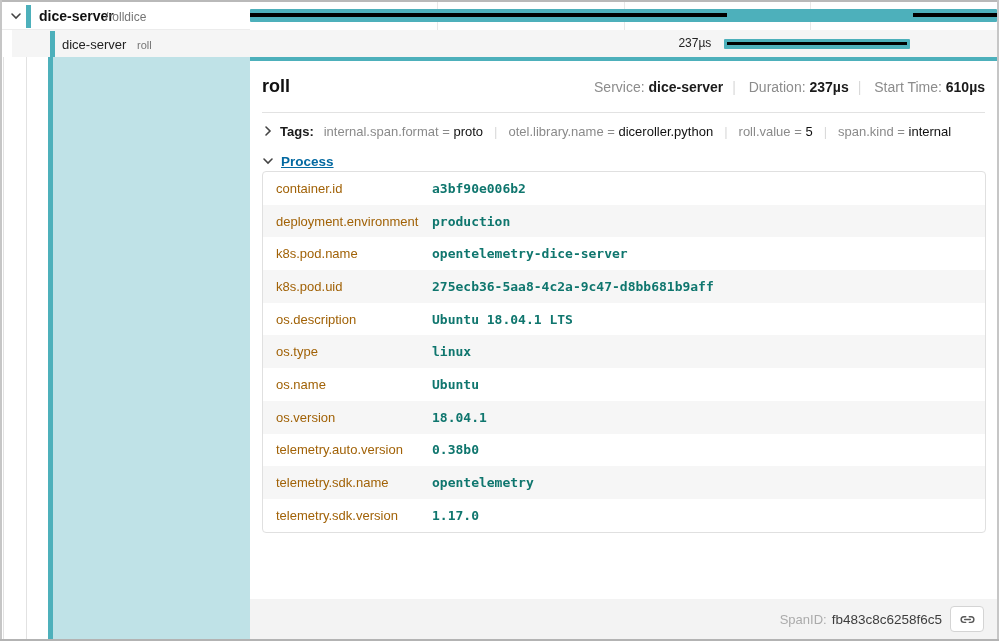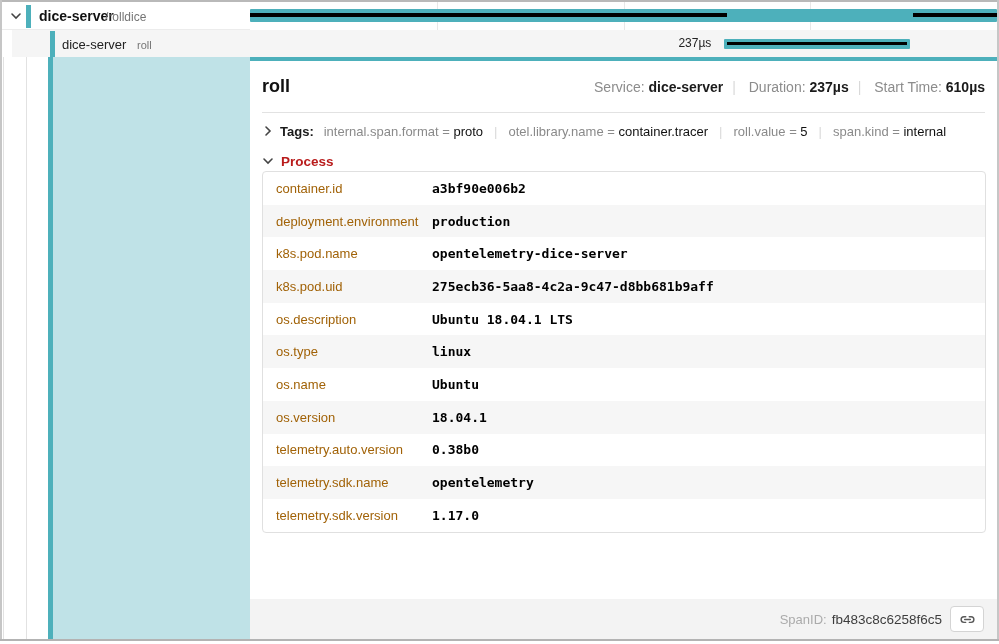--- a/index.html
+++ b/index.html
@@ -60,27 +60,27 @@
 
   .tags-row { position:absolute; left:12px; right:12px; top:58px; height:32px; display:flex; align-items:center; font-size:13px; }
   .tags-row .chev { position:relative; margin-right:6px; }
   .tags-heading { font-weight:bold; color:#1a1a1a; margin-right:10px; }
   .tag-item { color:#8a8a8a; white-space:nowrap; }
   .tag-item .tag-val { color:#111; }
   .tag-sep { color:#d9d9d9; padding:0 11px; }
 
   .process-row { position:absolute; left:12px; top:92px; height:24px; display:flex; align-items:center; font-size:13.5px; }
   .process-row .chev { position:relative; margin-right:7px; }
-  .process-heading { font-weight:bold; color:#b91c1c; }
+  .process-heading { font-weight:bold; color:#0369a1;text-decoration:underline; }
 
   .kv-table { position:absolute; left:12px; right:11px; top:114px; border:1px solid #e0e0e0; border-radius:4px; border-collapse:separate; border-spacing:0; width:calc(100% - 23px); overflow:hidden; }
   .kv-row { height:32.7px; }
   .kv-row:nth-child(even) { background:#f6f6f6; }
   .kv-key { width:169px; padding-left:13px; font-size:13px; color:#a16207; vertical-align:middle; }
-  .kv-val { font-family:"DejaVu Sans Mono", monospace; font-size:13px; color:#000000; font-weight:bold; vertical-align:middle; }
+  .kv-val { font-family:"DejaVu Sans Mono", monospace; font-size:13px; color:#0f766e; font-weight:bold; vertical-align:middle; }
 
   .d-footer { position:absolute; left:0; right:0; bottom:0; height:40px; background:#f3f3f3; display:flex; align-items:center; justify-content:flex-end; padding-right:13px; }
   .spanid-label { font-size:13px; color:#ababab; margin-right:5px; }
   .spanid-value { font-size:13.5px; color:#3d3d3d; margin-right:8px; }
   .link-btn { width:34px; height:26px; background:#fff; border:1px solid #d4d4d4; border-radius:4px; display:flex; align-items:center; justify-content:center; cursor:pointer; }
 </style>
 </head>
 <body>
 
 <div class="window">
@@ -142,21 +142,21 @@
       </span>
     </div>
 
     <div class="tags-row">
       <svg class="chev" width="11" height="11" viewBox="0 0 12 12">
           <path d="M4 2 L8 6 L4 10" fill="none" stroke="#444" stroke-width="1.6" stroke-linecap="round"></path>
         </svg>
       <span class="tags-heading">Tags:</span>
       <span class="tag-item"><span>internal.span.format</span> <span>=</span> <span class="tag-val">proto</span></span>
       <span class="tag-sep">|</span>
-      <span class="tag-item"><span>otel.library.name</span> <span>=</span> <span class="tag-val">container.tracer</span></span>
+      <span class="tag-item"><span>otel.library.name</span> <span>=</span> <span class="tag-val">diceroller.python</span></span>
       <span class="tag-sep">|</span>
       <span class="tag-item"><span>roll.value</span> <span>=</span> <span class="tag-val">5</span></span>
       <span class="tag-sep">|</span>
       <span class="tag-item"><span>span.kind</span> <span>=</span> <span class="tag-val">internal</span></span>
     </div>
 
     <div class="process-row">
       <svg class="chev" width="11" height="11" viewBox="0 0 12 12">
           <path d="M2 4 L6 8 L10 4" fill="none" stroke="#444" stroke-width="1.6" stroke-linecap="round"></path>
         </svg>

